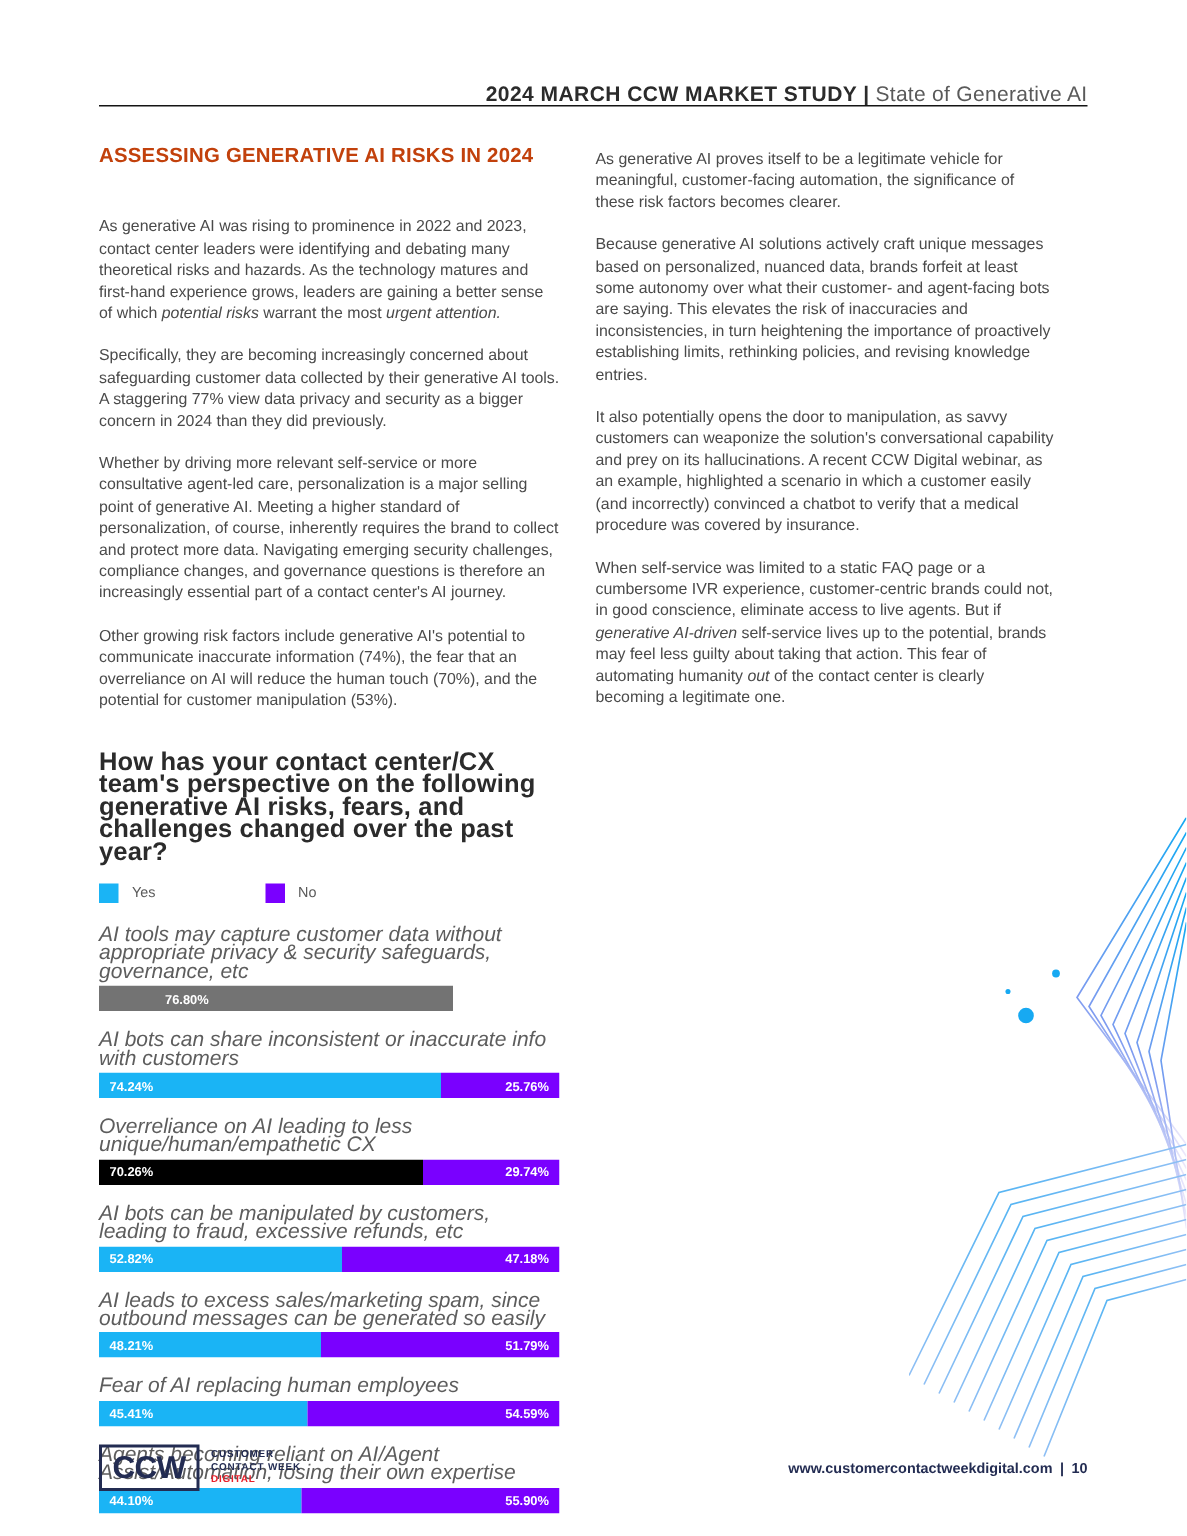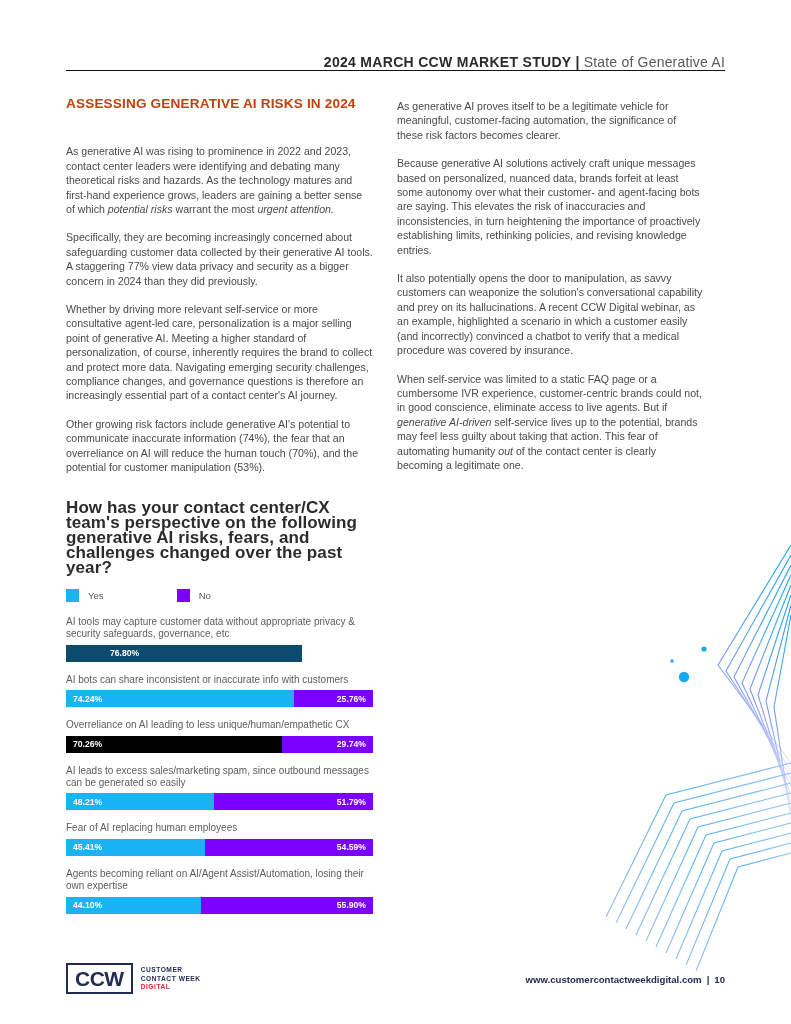--- a/index.html
+++ b/index.html
@@ -49,22 +49,22 @@
     font-size:17px;font-weight:bold;color:#2b2b2b;
     line-height:15px;margin:0 0 14px 0;letter-spacing:.1px;
   }
   .legend{display:flex;align-items:center;margin:0 0 14px 0;gap:45px;}
   .legend-item{display:flex;align-items:center;margin-right:28px;}
   .legend-swatch{width:13px;height:13px;display:inline-block;margin-right:9px;}
   .legend-label{font-size:9.6px;color:#5a5a5a;}
 
   .bar-row{margin-bottom:12px;}
   .bar-label{
-    font-size:10px;color:#5d5d5d;line-height:12.4px;
-    margin:0 0 4px 0;letter-spacing:0px;
+    font-size:14px;color:#5d5d5d;line-height:12.4px;
+    margin:0 0 4px 0;letter-spacing:0px;font-style:italic;
   }
   .bar{
     display:flex;height:17px;width:100%;overflow:hidden;
   }
   .bar-seg{
     display:flex;align-items:center;
     font-size:8.6px;font-weight:bold;color:#ffffff;
     box-sizing:border-box;white-space:nowrap;
   }
   .seg-yes{justify-content:flex-start;padding-left:7px;}
@@ -171,36 +171,43 @@
       </div>
       <div class="legend-item">
         <span class="legend-swatch" style="background: rgb(122, 0, 255);"></span>
         <span class="legend-label">No</span>
       </div>
     </div>
     <div id="bars">
         <div class="bar-row">
           <div class="bar-label">AI tools may capture customer data without appropriate privacy &amp; security safeguards, governance, etc</div>
           <div class="bar">
-            <div class="bar-seg seg-yes" style="width: 76.8%; background: #0c4a6e; padding-left: 44px;">76.80%</div>
+            <div class="bar-seg seg-yes" style="width: 76.8%; background: #737373; padding-left: 44px;">76.80%</div>
             <div class="bar-seg seg-no" style="width: 23.2%; background: #701a75; margin-top: 24px;">23.20%</div>
           </div>
         </div>
         <div class="bar-row">
           <div class="bar-label">AI bots can share inconsistent or inaccurate info with customers</div>
           <div class="bar">
             <div class="bar-seg seg-yes" style="width: 74.24%; background: rgb(26, 180, 245);">74.24%</div>
             <div class="bar-seg seg-no" style="width: 25.76%; background: rgb(122, 0, 255);">25.76%</div>
           </div>
         </div>
         <div class="bar-row">
           <div class="bar-label">Overreliance on AI leading to less unique/human/empathetic CX</div>
           <div class="bar">
             <div class="bar-seg seg-yes" style="width: 70.26%; background: #000000;">70.26%</div>
             <div class="bar-seg seg-no" style="width: 29.74%; background: rgb(122, 0, 255);">29.74%</div>
+          </div>
+        </div>
+        <div class="bar-row">
+          <div class="bar-label">AI bots can be manipulated by customers, leading to fraud, excessive refunds, etc</div>
+          <div class="bar">
+            <div class="bar-seg seg-yes" style="width: 52.82%; background: rgb(26, 180, 245);">52.82%</div>
+            <div class="bar-seg seg-no" style="width: 47.18%; background: rgb(122, 0, 255);">47.18%</div>
           </div>
         </div>
         <div class="bar-row">
           <div class="bar-label">AI leads to excess sales/marketing spam, since outbound messages can be generated so easily</div>
           <div class="bar">
             <div class="bar-seg seg-yes" style="width: 48.21%; background: rgb(26, 180, 245);">48.21%</div>
             <div class="bar-seg seg-no" style="width: 51.79%; background: rgb(122, 0, 255);">51.79%</div>
           </div>
         </div>
         <div class="bar-row">

